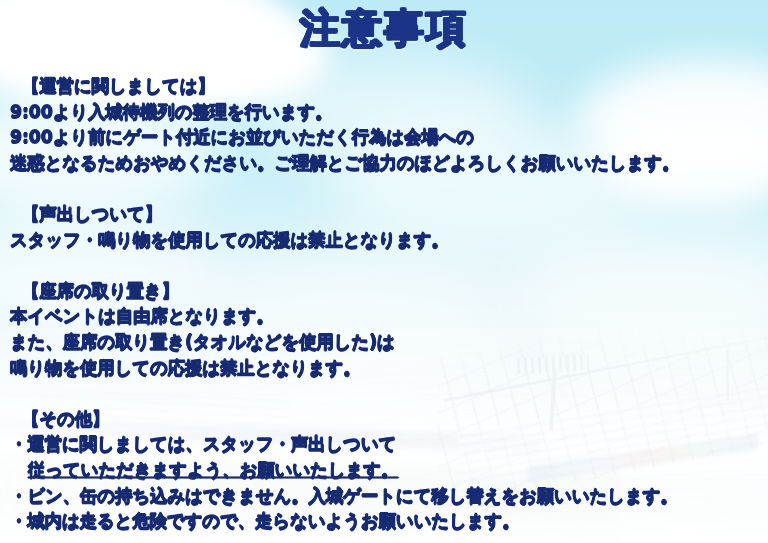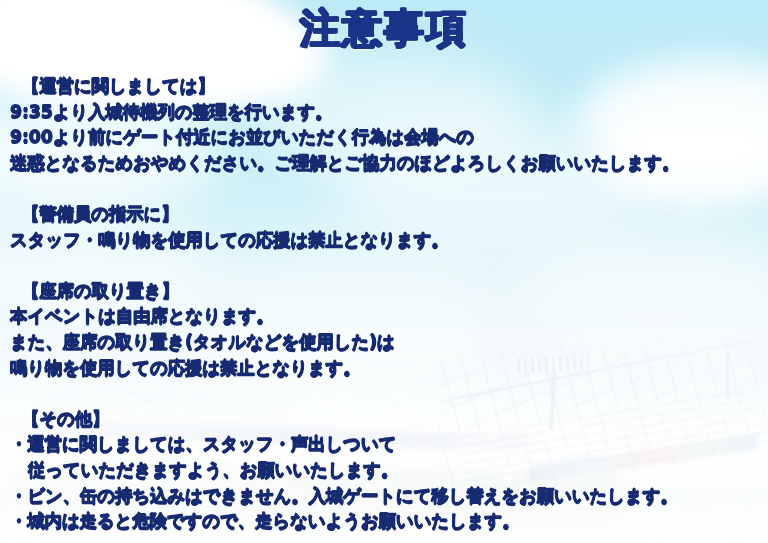--- a/index.html
+++ b/index.html
@@ -264,21 +264,21 @@
     white-space: nowrap;
   }
 
   .notice-section { margin-bottom: 0; }
   .section-gap { height: 25.6px; }
 
   .section-heading {
     padding-left: 12px;
   }
   .section-line { }
-  .section-line.indent-1 { padding-left: 18px; }
+  .section-line.indent-1 { padding-left: 18px; text-decoration: underline; }
 </style>
 </head>
 <body>
 
 <div id="poster">
 
   <div id="sky-layer">
     <div class="cloud" id="cloud-topleft-a"></div>
     <div class="cloud" id="cloud-topleft-b"></div>
     <div class="cloud" id="cloud-topleft-c"></div>
@@ -307,27 +307,27 @@
     <div class="wash"></div>
     <div class="wash-left"></div>
   </div>
 
   <div id="content">
     <div id="page-title">注意事項</div>
 
     <div id="notice-body">
         <div class="notice-section">
           <div class="section-heading">【運営に関しましては】</div>
-          <div class="section-line">9:35より入城待機列の整理を行います。</div>
+          <div class="section-line">9:00より入城待機列の整理を行います。</div>
           <div class="section-line">9:00より前にゲート付近にお並びいただく行為は会場への</div>
           <div class="section-line">迷惑となるためおやめください。ご理解とご協力のほどよろしくお願いいたします。</div>
         </div>
         <div class="section-gap"></div>
         <div class="notice-section">
-          <div class="section-heading">【警備員の指示に】</div>
+          <div class="section-heading">【声出しついて】</div>
           <div class="section-line">スタッフ・鳴り物を使用しての応援は禁止となります。</div>
         </div>
         <div class="section-gap"></div>
         <div class="notice-section">
           <div class="section-heading">【座席の取り置き】</div>
           <div class="section-line">本イベントは自由席となります。</div>
           <div class="section-line">また、座席の取り置き(タオルなどを使用した)は</div>
           <div class="section-line">鳴り物を使用しての応援は禁止となります。</div>
         </div>
         <div class="section-gap"></div>

